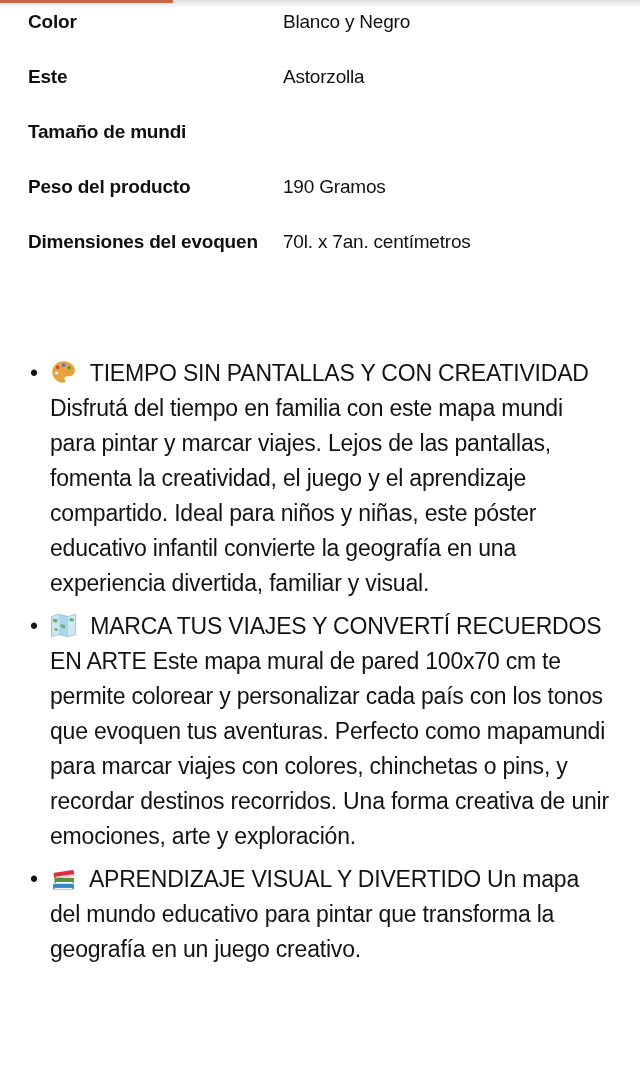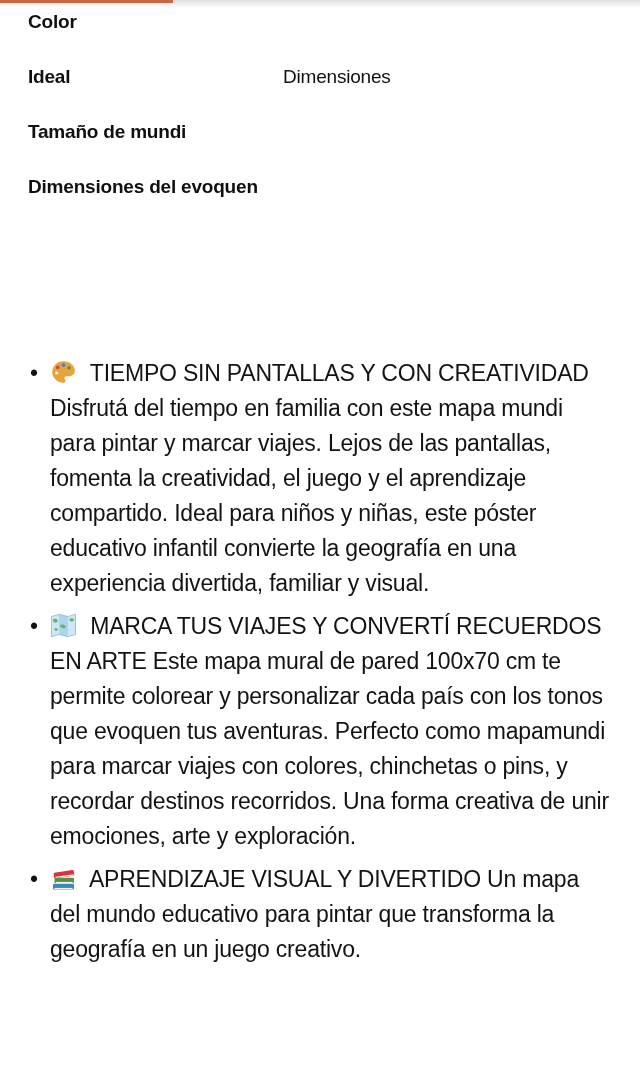--- a/index.html
+++ b/index.html
@@ -88,35 +88,41 @@
 
 <div class="page">
 
   <div class="top-shadow"></div>
   <div class="accent-bar" style="background: rgb(199, 105, 70);"></div>
 
   <div class="spec-table">
 
     <div class="spec-row">
       <div class="spec-label">Color</div>
+      <div class="spec-value">Blanco y Negro</div>
     </div>
 
     <div class="spec-row">
-      <div class="spec-label">Ideal</div>
-      <div class="spec-value">Dimensiones</div>
+      <div class="spec-label">Este</div>
+      <div class="spec-value">Astorzolla</div>
     </div>
 
 
     <div class="spec-row">
       <div class="spec-label">Tamaño de mundi</div>
     </div>
 
+    <div class="spec-row">
+      <div class="spec-label">Peso del producto</div>
+      <div class="spec-value">190 Gramos</div>
+    </div>
 
     <div class="spec-row">
       <div class="spec-label">Dimensiones del evoquen</div>
+      <div class="spec-value">70l. x 7an. centímetros</div>
     </div>
 
   </div>
 
   <ul class="feature-bullets">
 
     <li class="bullet-item">
       <span class="bullet-dot">•</span>
       <svg class="emoji-icon" viewBox="0 0 36 36" aria-hidden="true">
         <path fill="#E8A33D" d="M18 3C9.7 3 3 9.4 3 17.3 3 25.2 9.7 31.6 18 31.6c1.5 0 2.7-1.1 2.7-2.6 0-.7-.3-1.3-.7-1.7-.4-.5-.7-1-.7-1.7 0-1.4 1.2-2.5 2.6-2.5h3.2c4.4 0 8-3.4 8-7.8C33.1 8.5 26.3 3 18 3z"></path>

